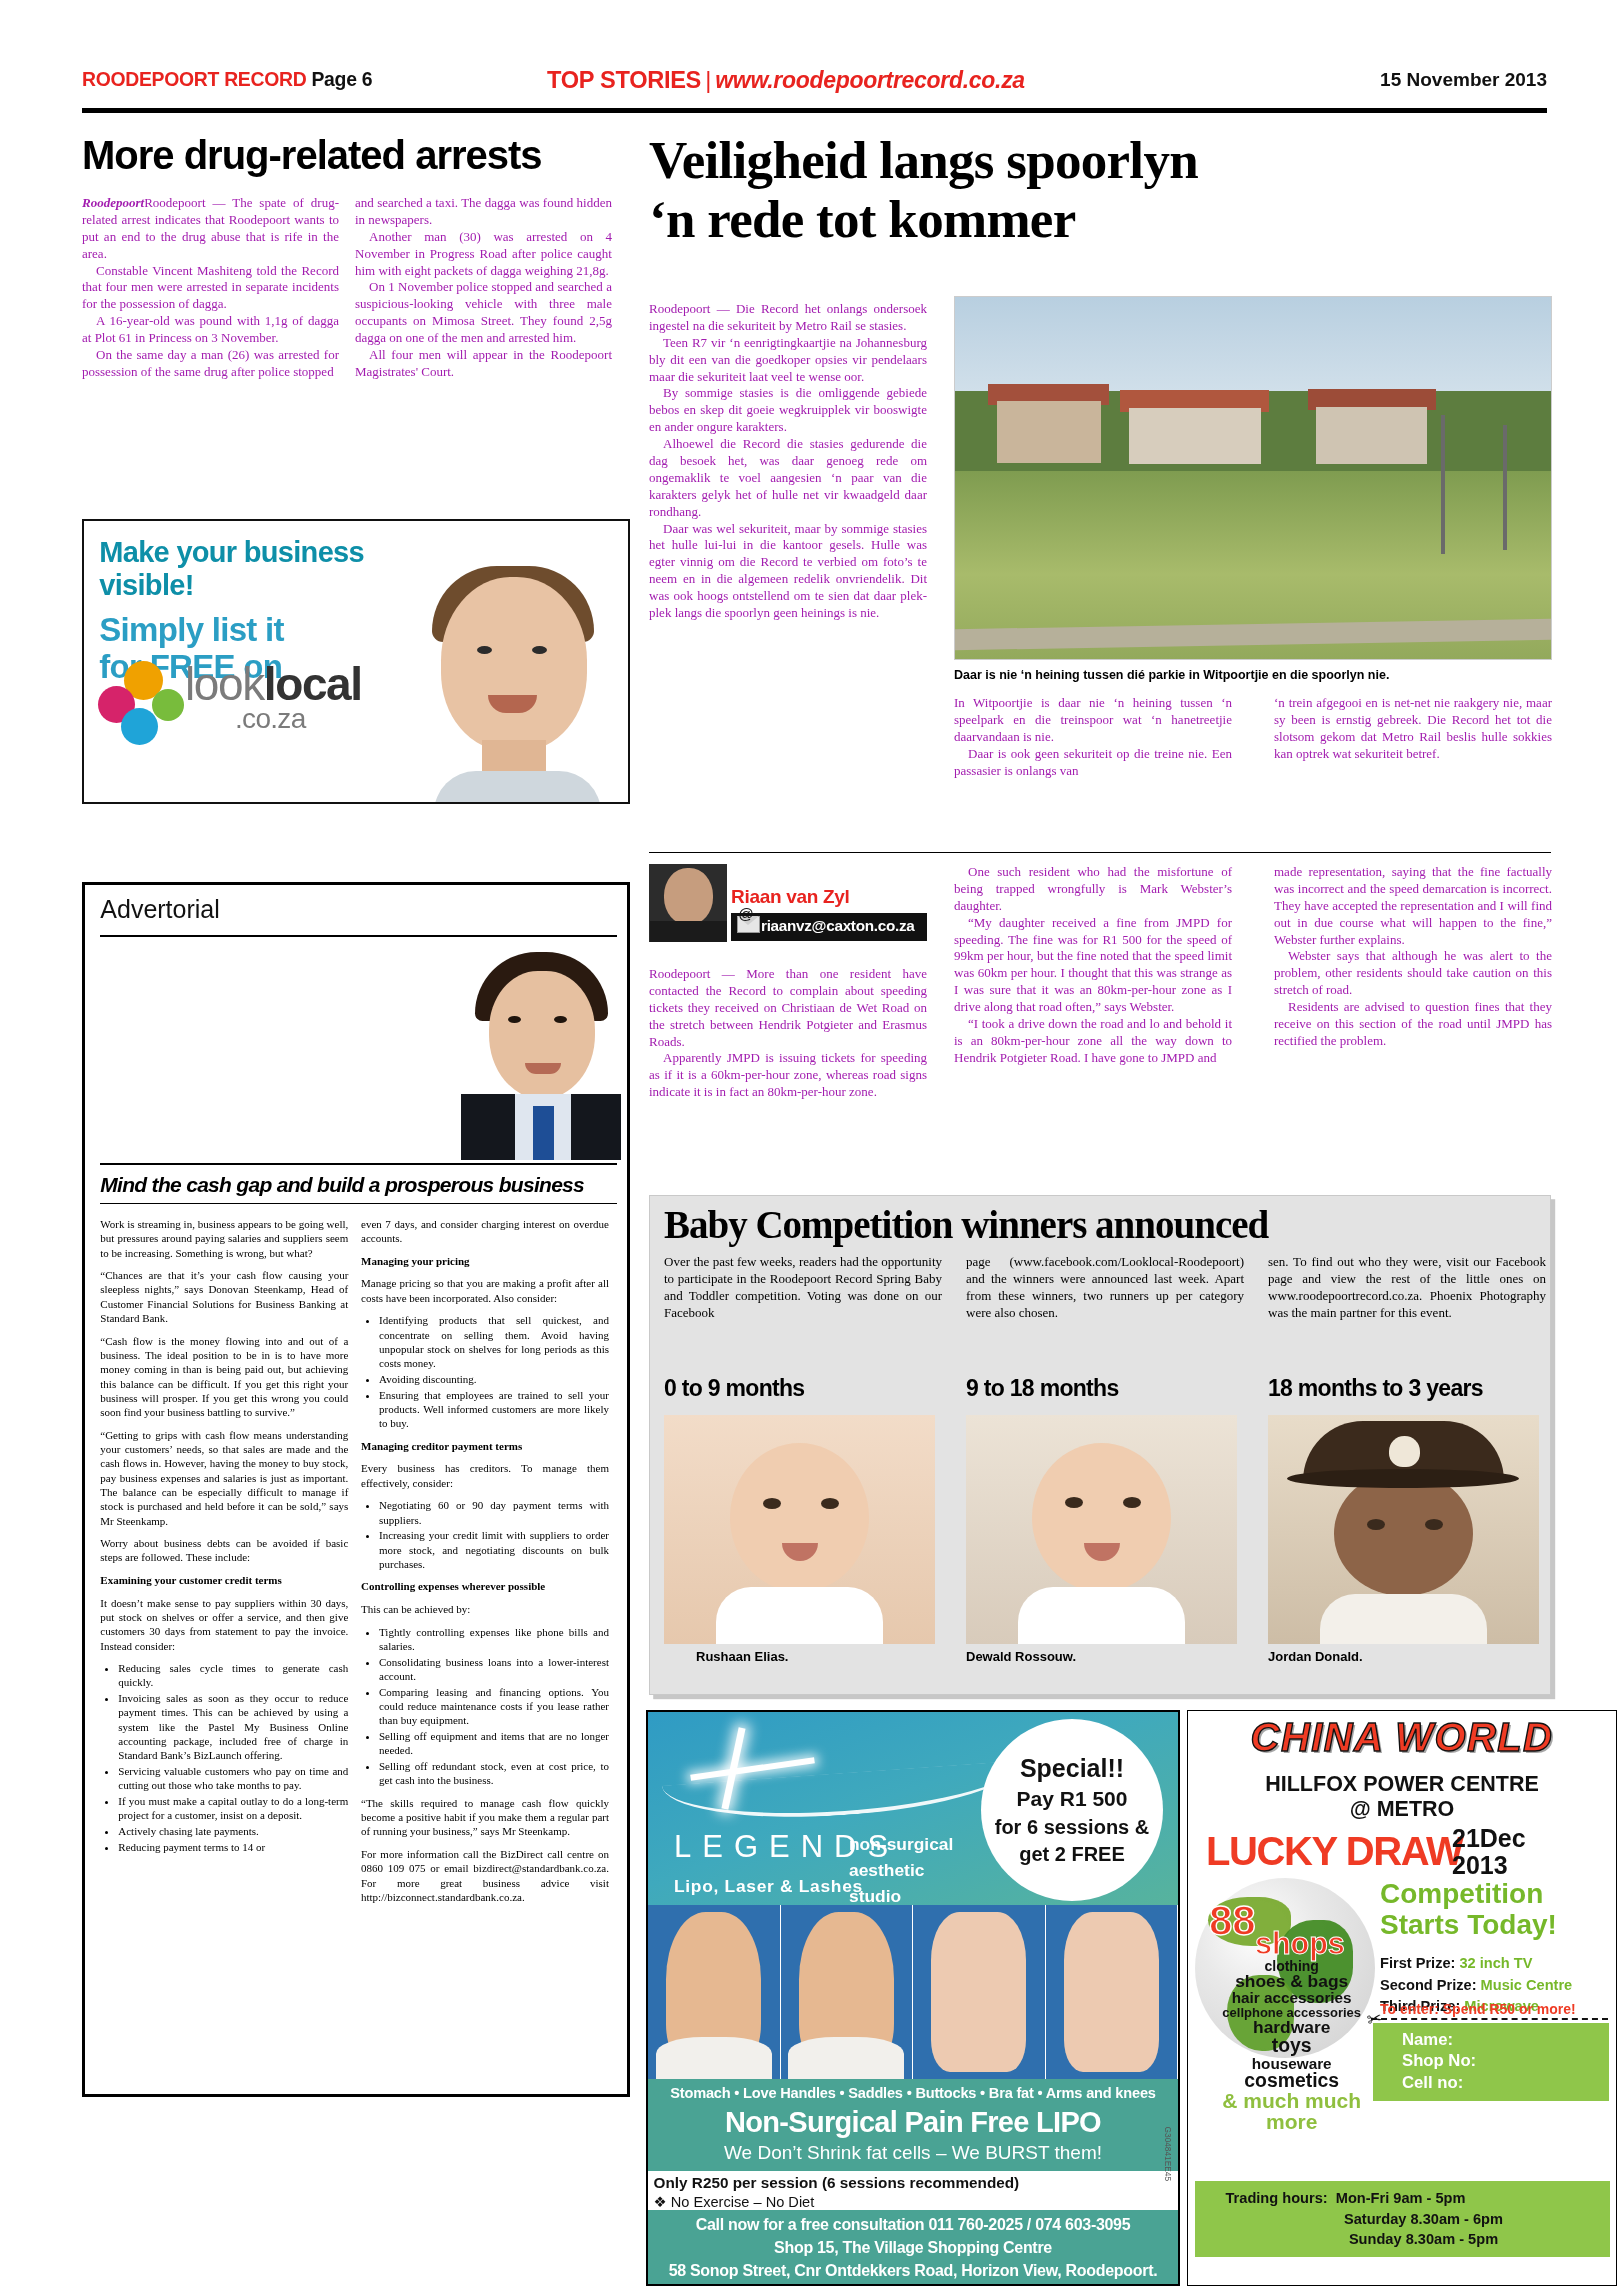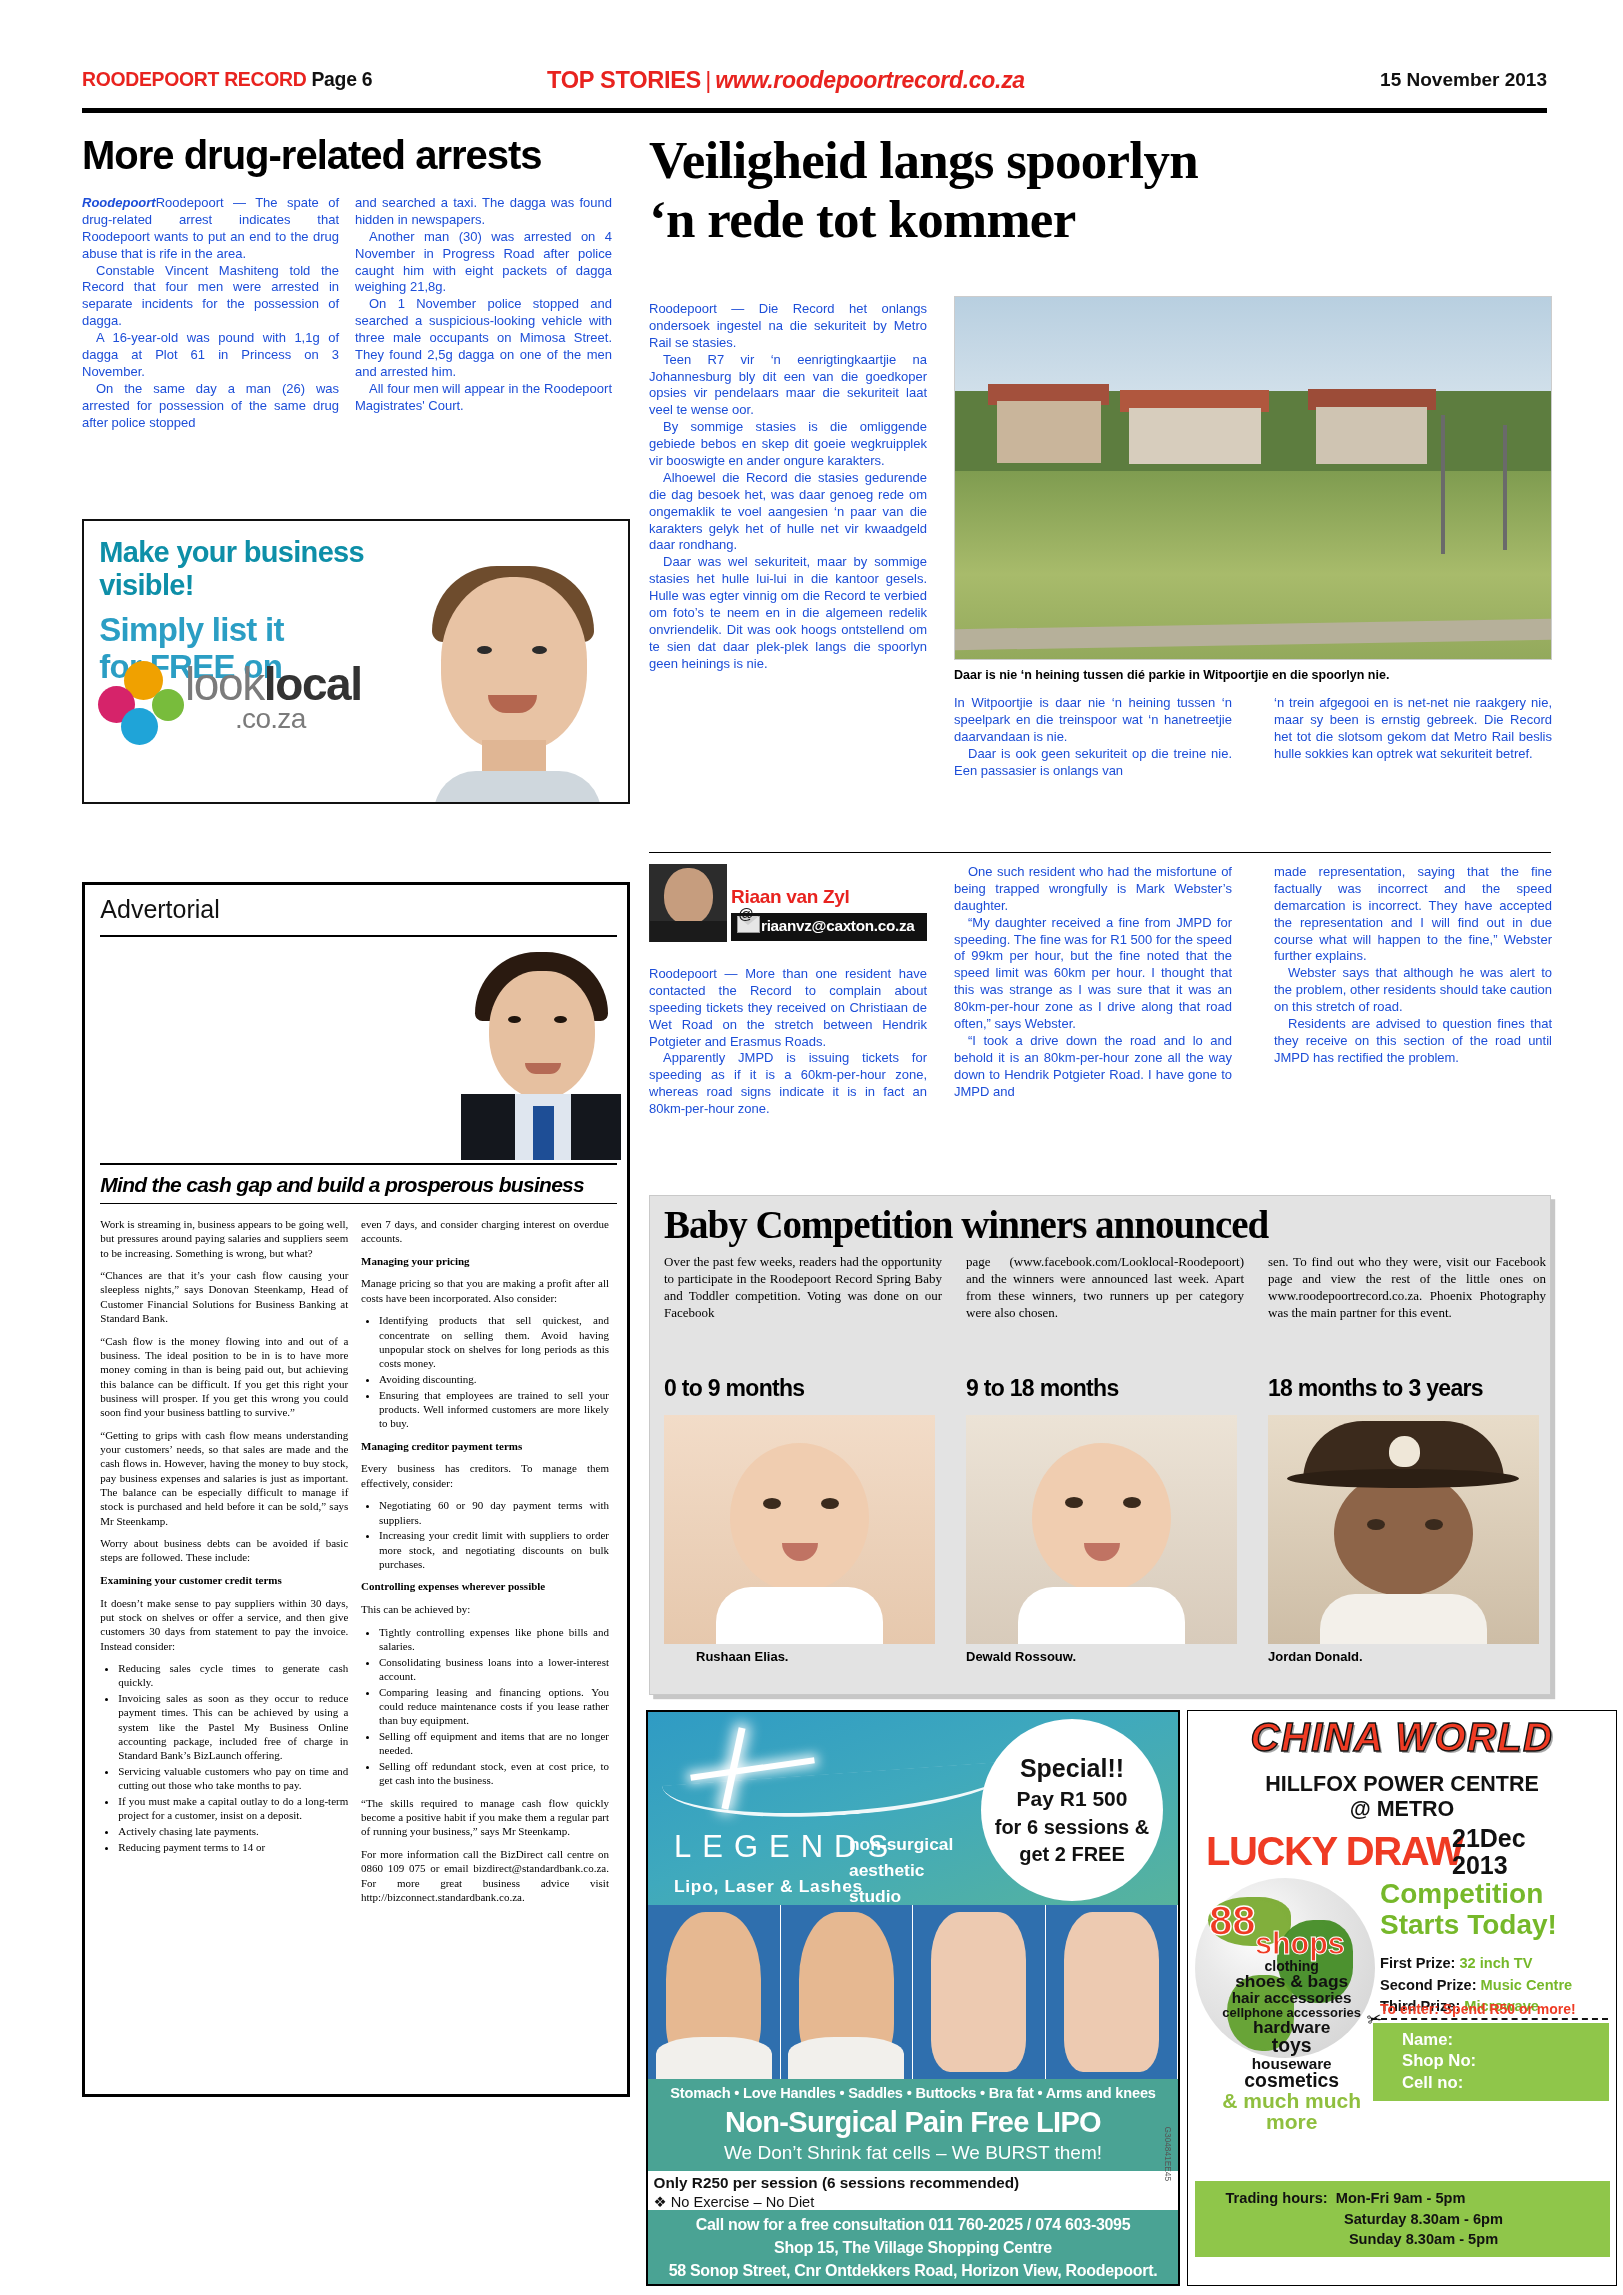--- a/index.html
+++ b/index.html
@@ -19,21 +19,21 @@
   .mh-left .blk { color:#111; }
   .mh-center { position:absolute; left:465px; top:-1.4px; font-family:"Liberation Sans", sans-serif; font-size:23.6px; font-weight:bold; color:#e8231f; letter-spacing:-0.3px;}
   .mh-center .sep { color:#e8231f; font-weight:normal; padding:0 4.2px;}
   .mh-center .url { font-style:italic; font-size:23px;}
   .mh-right { position:absolute; right:0; top:1.4px; font-family:"Liberation Sans", sans-serif; font-size:19px; font-weight:bold; color:#111; }
   .mh-rule { position:absolute; left:82px; top:92px; width:1465px; height:4.9px; background:#000; }
 
   
   .hl-sans { font-family:"Liberation Sans", sans-serif; font-weight:bold; color:#000; letter-spacing:-1px; }
   .hl-serif { font-family:"Liberation Serif", serif; font-weight:bold; color:#000; letter-spacing:-0.7px; }
-  .body-col { font-family:Liberation Sans, sans-serif; font-size:13px; line-height:1.30; text-align:justify; color:#1d4ed8; }
+  .body-col { font-family:Liberation Serif, serif; font-size:13px; line-height:1.30; text-align:justify; color:#a21caf; }
   .body-col p { text-indent:14px; margin:0; }
   .body-col p.first { text-indent:0; }
   .body-col i { font-style:italic; }
   .body-col b { font-weight:bold; }
 
   
   #story1-title { position:absolute; left:82px; top:117px; width:548px; font-size:40px; }
   #story1-c1 { position:absolute; left:82px; top:179px; width:257px; }
   #story1-c2 { position:absolute; left:355px; top:179px; width:257px; }
 

